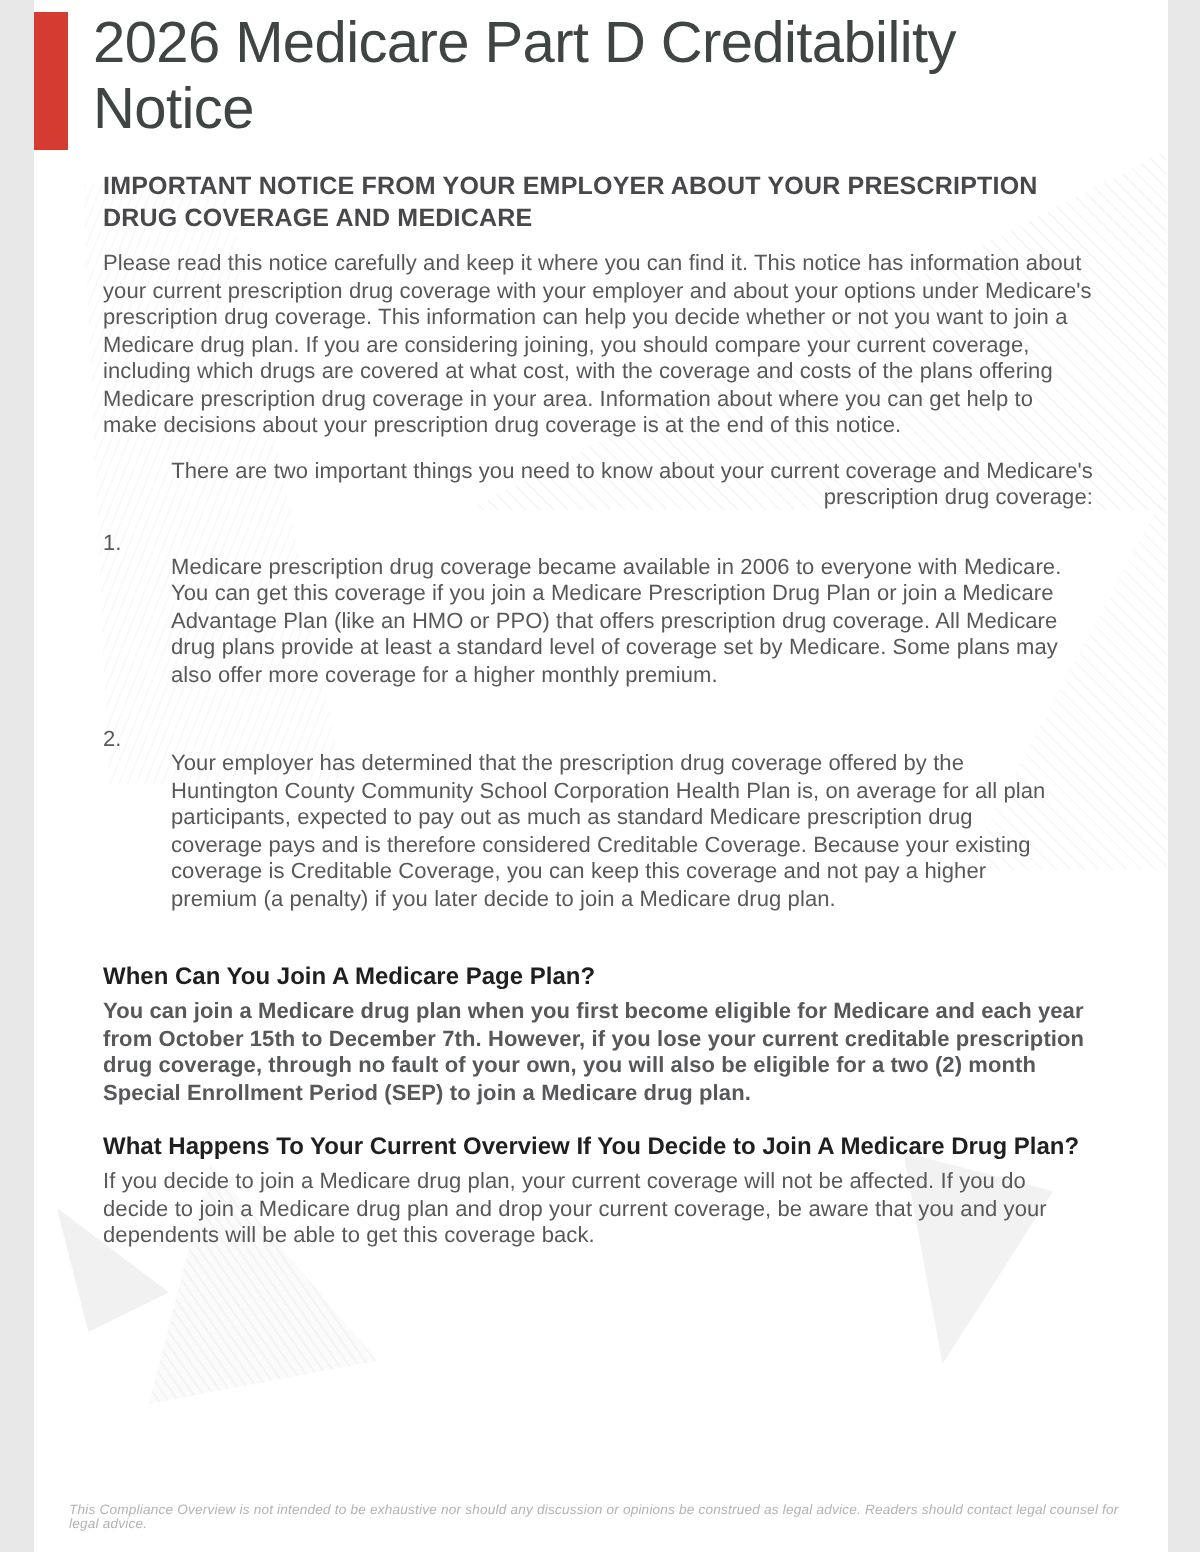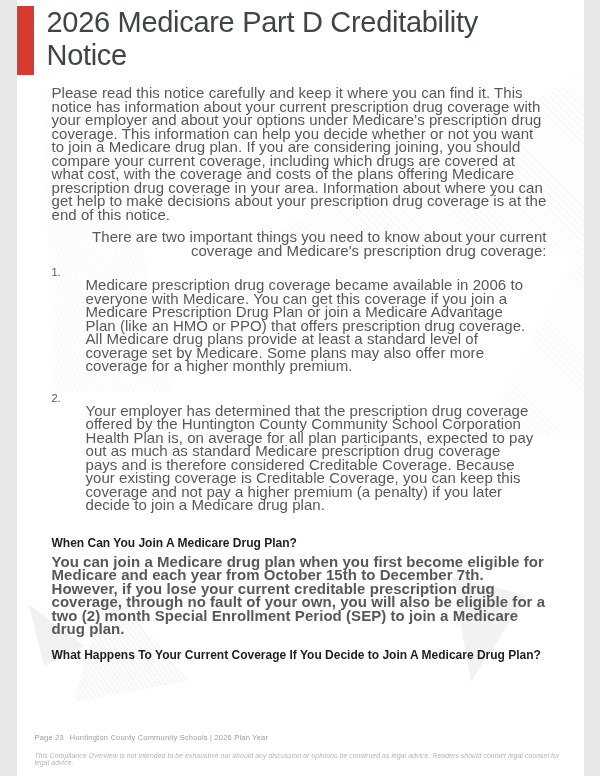--- a/index.html
+++ b/index.html
@@ -70,21 +70,21 @@
     margin:0 0 9px 0;
     font-size:12.5px;
     line-height:15.5px;
     font-weight:700;
     text-transform:uppercase;
     letter-spacing:.1px;
     max-width:500px;
   }
   .content p{
     margin:0 0 9px 0;
-    font-size:15px;
+    font-size:11px;
     line-height:13.5px;
     letter-spacing:.05px;
   }
   .olist{margin:0 0 3px 0;}
   .list-item{
     display:flex;
     margin:0 0 7px 0;
   }
   .list-item .num{
     flex:0 0 22px;
@@ -122,42 +122,41 @@
   <div class="deco hatch-right-edge"></div>
   <div class="deco hatch-left"></div>
   <div class="deco tri-bl-solid"></div>
   <div class="deco tri-bl-hatch"></div>
   <div class="deco tri-br-solid"></div>
 
   <div class="accent-bar" style="background: rgb(213, 59, 48);"></div>
   <h1 class="title" style="color: rgb(63, 69, 67);">2026 Medicare Part D Creditability Notice</h1>
 
   <div class="content">
+    <h2 class="subtitle" style="color: rgb(72, 72, 75);">IMPORTANT NOTICE FROM YOUR EMPLOYER ABOUT YOUR PRESCRIPTION DRUG COVERAGE AND MEDICARE</h2>
 
     <p style="color: rgb(87, 88, 90);">Please read this notice carefully and keep it where you can find it. This notice has information about your current prescription drug coverage with your employer and about your options under Medicare's prescription drug coverage. This information can help you decide whether or not you want to join a Medicare drug plan. If you are considering joining, you should compare your current coverage, including which drugs are covered at what cost, with the coverage and costs of the plans offering Medicare prescription drug coverage in your area. Information about where you can get help to make decisions about your prescription drug coverage is at the end of this notice.</p>
 
     <p style="color: rgb(87, 88, 90); text-align: right;">There are two important things you need to know about your current coverage and Medicare's prescription drug coverage:</p>
 
     <div class="olist">
       <div class="list-item">
         <span class="num" style="color: rgb(87, 88, 90);">1.</span>
         <p style="color: rgb(87, 88, 90);">Medicare prescription drug coverage became available in 2006 to everyone with Medicare. You can get this coverage if you join a Medicare Prescription Drug Plan or join a Medicare Advantage Plan (like an HMO or PPO) that offers prescription drug coverage. All Medicare drug plans provide at least a standard level of coverage set by Medicare. Some plans may also offer more coverage for a higher monthly premium.</p>
       </div>
       <div class="list-item">
         <span class="num" style="color: rgb(87, 88, 90);">2.</span>
         <p style="color: rgb(87, 88, 90);">Your employer has determined that the prescription drug coverage offered by the Huntington County Community School Corporation Health Plan is, on average for all plan participants, expected to pay out as much as standard Medicare prescription drug coverage pays and is therefore considered Creditable Coverage. Because your existing coverage is Creditable Coverage, you can keep this coverage and not pay a higher premium (a penalty) if you later decide to join a Medicare drug plan.</p>
       </div>
     </div>
 
-    <h3 class="q-heading" style="color: rgb(31, 31, 32);">When Can You Join A Medicare Drug Plan?</h3>
+    <h3 class="q-heading" style="color: rgb(31, 31, 32);">When Can You Join A Medicare Page Plan?</h3>
     <p style="color: rgb(87, 88, 90); font-weight: bold;">You can join a Medicare drug plan when you first become eligible for Medicare and each year from October 15th  to December 7th. However, if you lose your current creditable prescription drug coverage, through no fault of your own, you will also be eligible for a two (2) month Special Enrollment Period (SEP) to join a Medicare drug plan.</p>
 
-    <h3 class="q-heading" style="color: rgb(31, 31, 32);">What Happens To Your Current Coverage If You Decide to Join A Medicare Drug Plan?</h3>
+    <h3 class="q-heading" style="color: rgb(31, 31, 32);">What Happens To Your Current Overview If You Decide to Join A Medicare Drug Plan?</h3>
+    <p style="color: rgb(87, 88, 90);">If you decide to join a Medicare drug plan, your current coverage will not be affected. If you do decide to join a Medicare drug plan and drop your current coverage, be aware that you and your dependents will be able to get this coverage back.</p>
   </div>
 
   <div class="footer">
-    <div class="page-info" style="color: rgb(157, 157, 157);">
-      <span>Page 23</span><span class="sep"></span><span>Huntington County Community Schools | 2026 Plan Year</span>
-    </div>
     <div class="disclaimer" style="color: rgb(179, 179, 179);">This Compliance Overview is not intended to be exhaustive nor should any discussion or opinions be construed as legal advice. Readers should contact legal counsel for legal advice.</div>
   </div>
 
 </div>
 
 </body></html>

